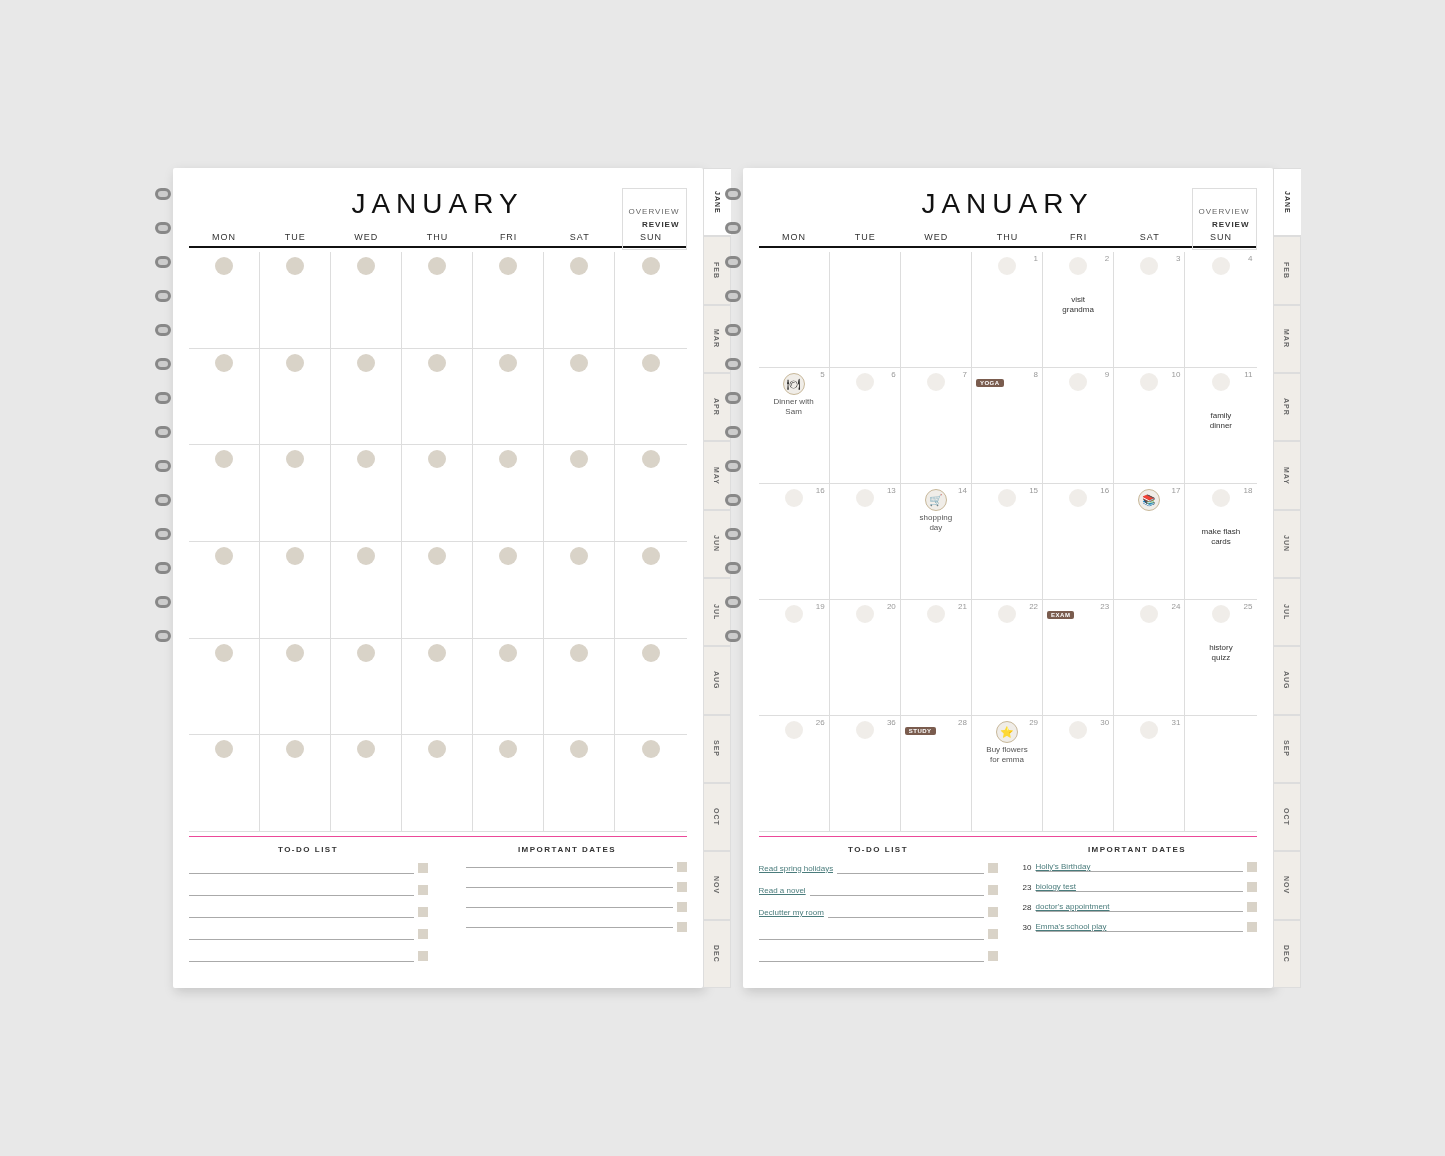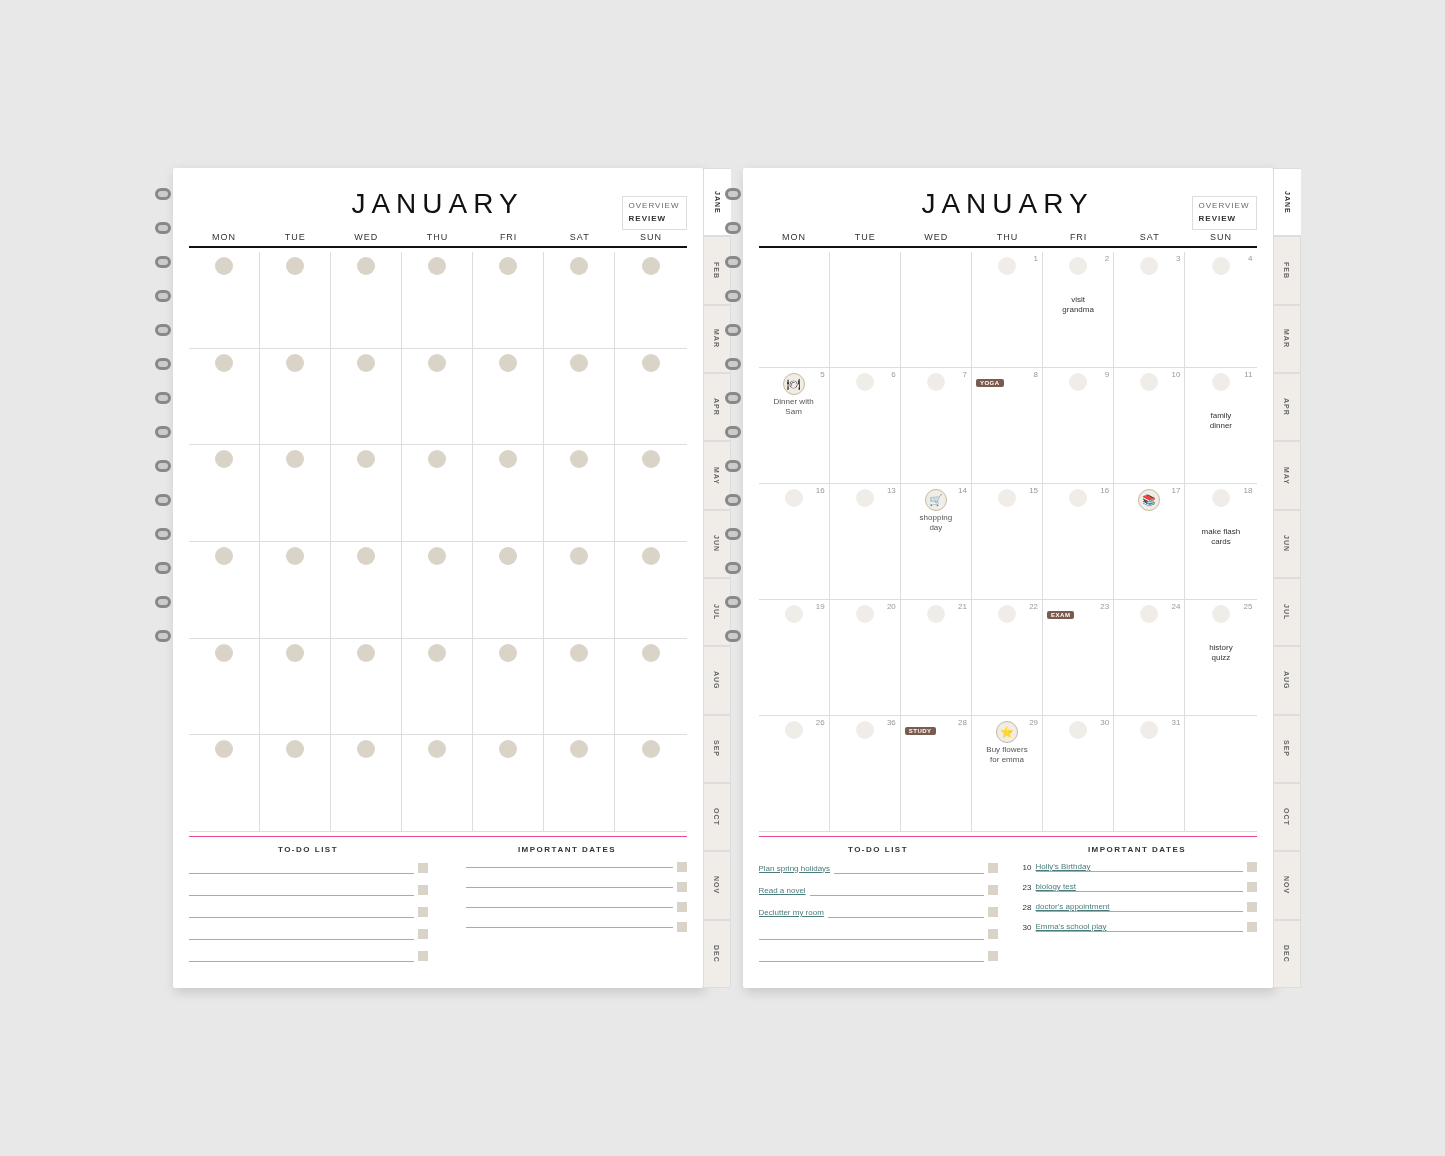--- a/index.html
+++ b/index.html
@@ -92,30 +92,30 @@
     .month-title {
       font-size: 28px;
       font-weight: 400;
       letter-spacing: 6px;
       color: #111;
       text-align: center;
     }
     .header-nav {
       position: absolute;
       right: 0;
-      top: 8px;
+      top: 0;
       display: flex;
       flex-direction: column;
-      align-items: flex-start;
+      align-items: flex-end;
       font-size: 8px;
       letter-spacing: 1px;
       color: #666;
       line-height: 1.6;
       border: 1px solid #ddd;
-      padding: 3px 6px;
+      padding: 17px 6px;
     }
     .header-nav .nav-overview { font-weight: normal; }
     .header-nav .nav-review { font-weight: bold; color: #333; }
     
     .calendar {
       flex: 1;
       display: flex;
       flex-direction: column;
     }
     .cal-header {
@@ -685,21 +685,21 @@
                 <span class="cell-dot" style="opacity: 0.4;"></span>
               </div>
               <div class="cal-cell"></div>
             </div>
           </div>
         </div>
         <div class="bottom-section">
           <div class="bottom-col">
             <div class="bottom-col-title">TO-DO LIST</div>
             <div class="todo-item">
-              <span class="todo-text">Plan spring holidays</span>
+              <span class="todo-text">Read spring holidays</span>
               <div class="todo-line"></div>
               <div class="todo-box"></div>
             </div>
             <div class="todo-item">
               <span class="todo-text">Read a novel</span>
               <div class="todo-line"></div>
               <div class="todo-box"></div>
             </div>
             <div class="todo-item">
               <span class="todo-text">Declutter my room</span>

